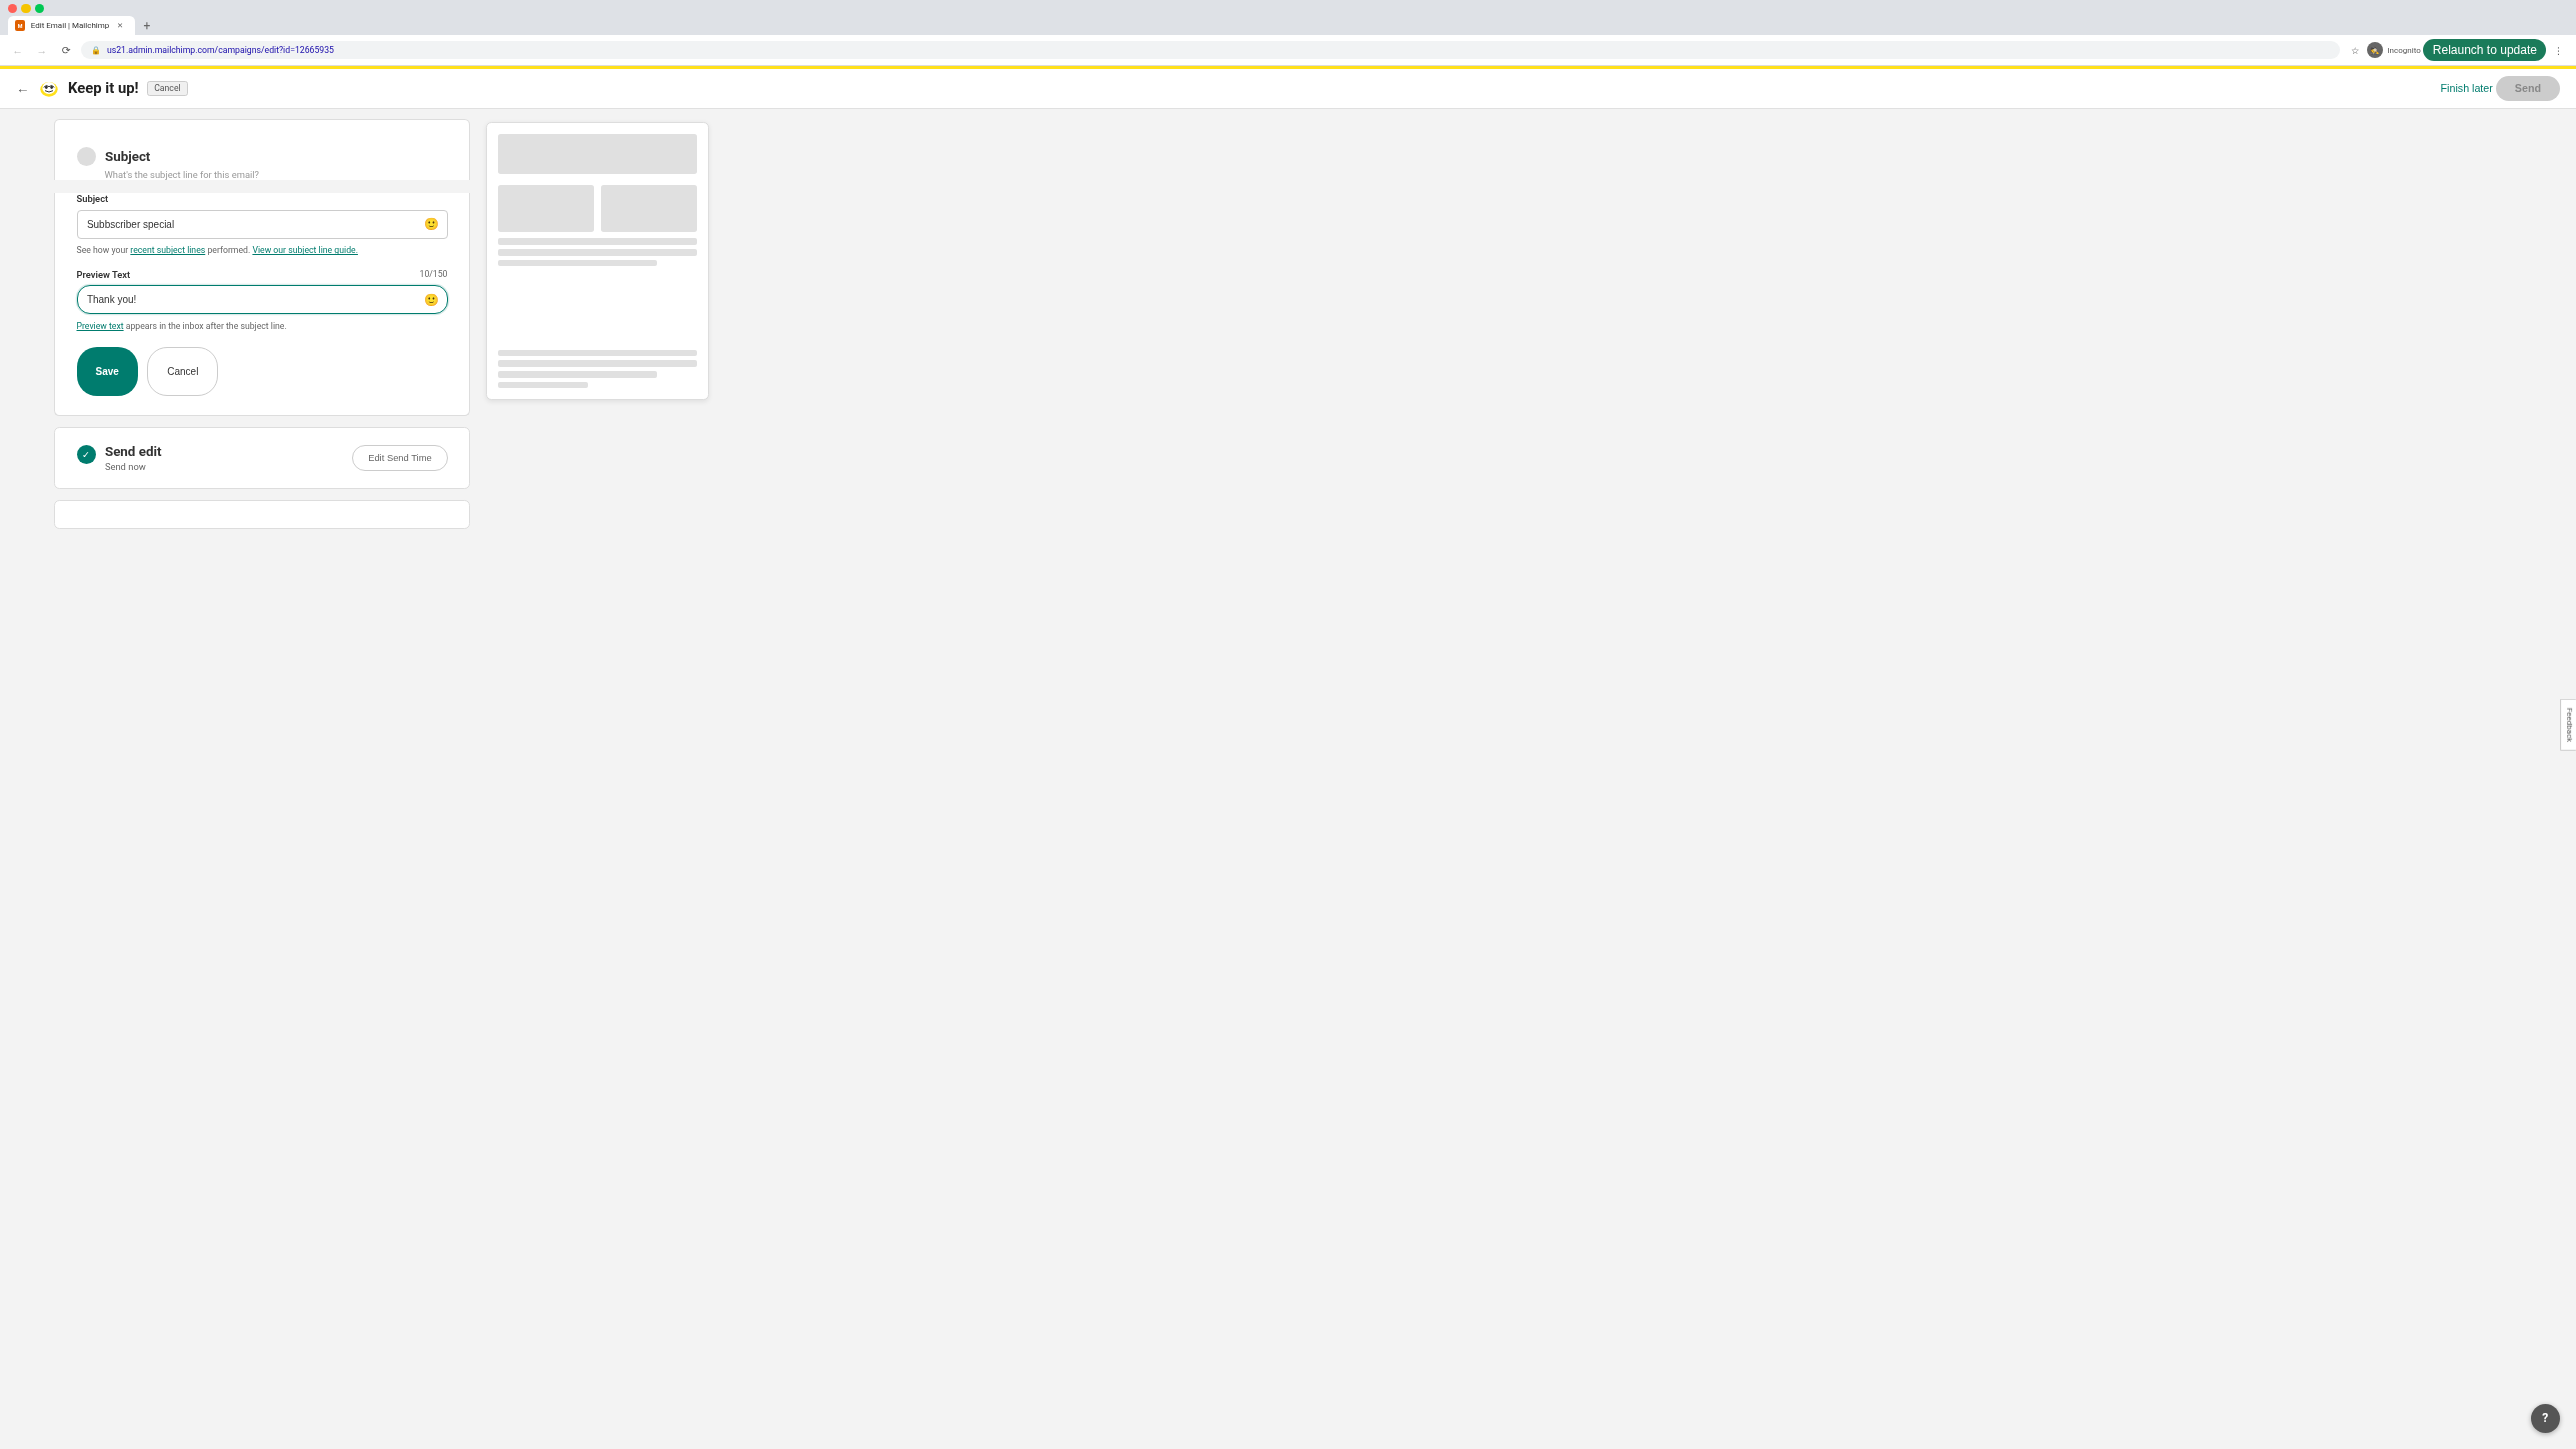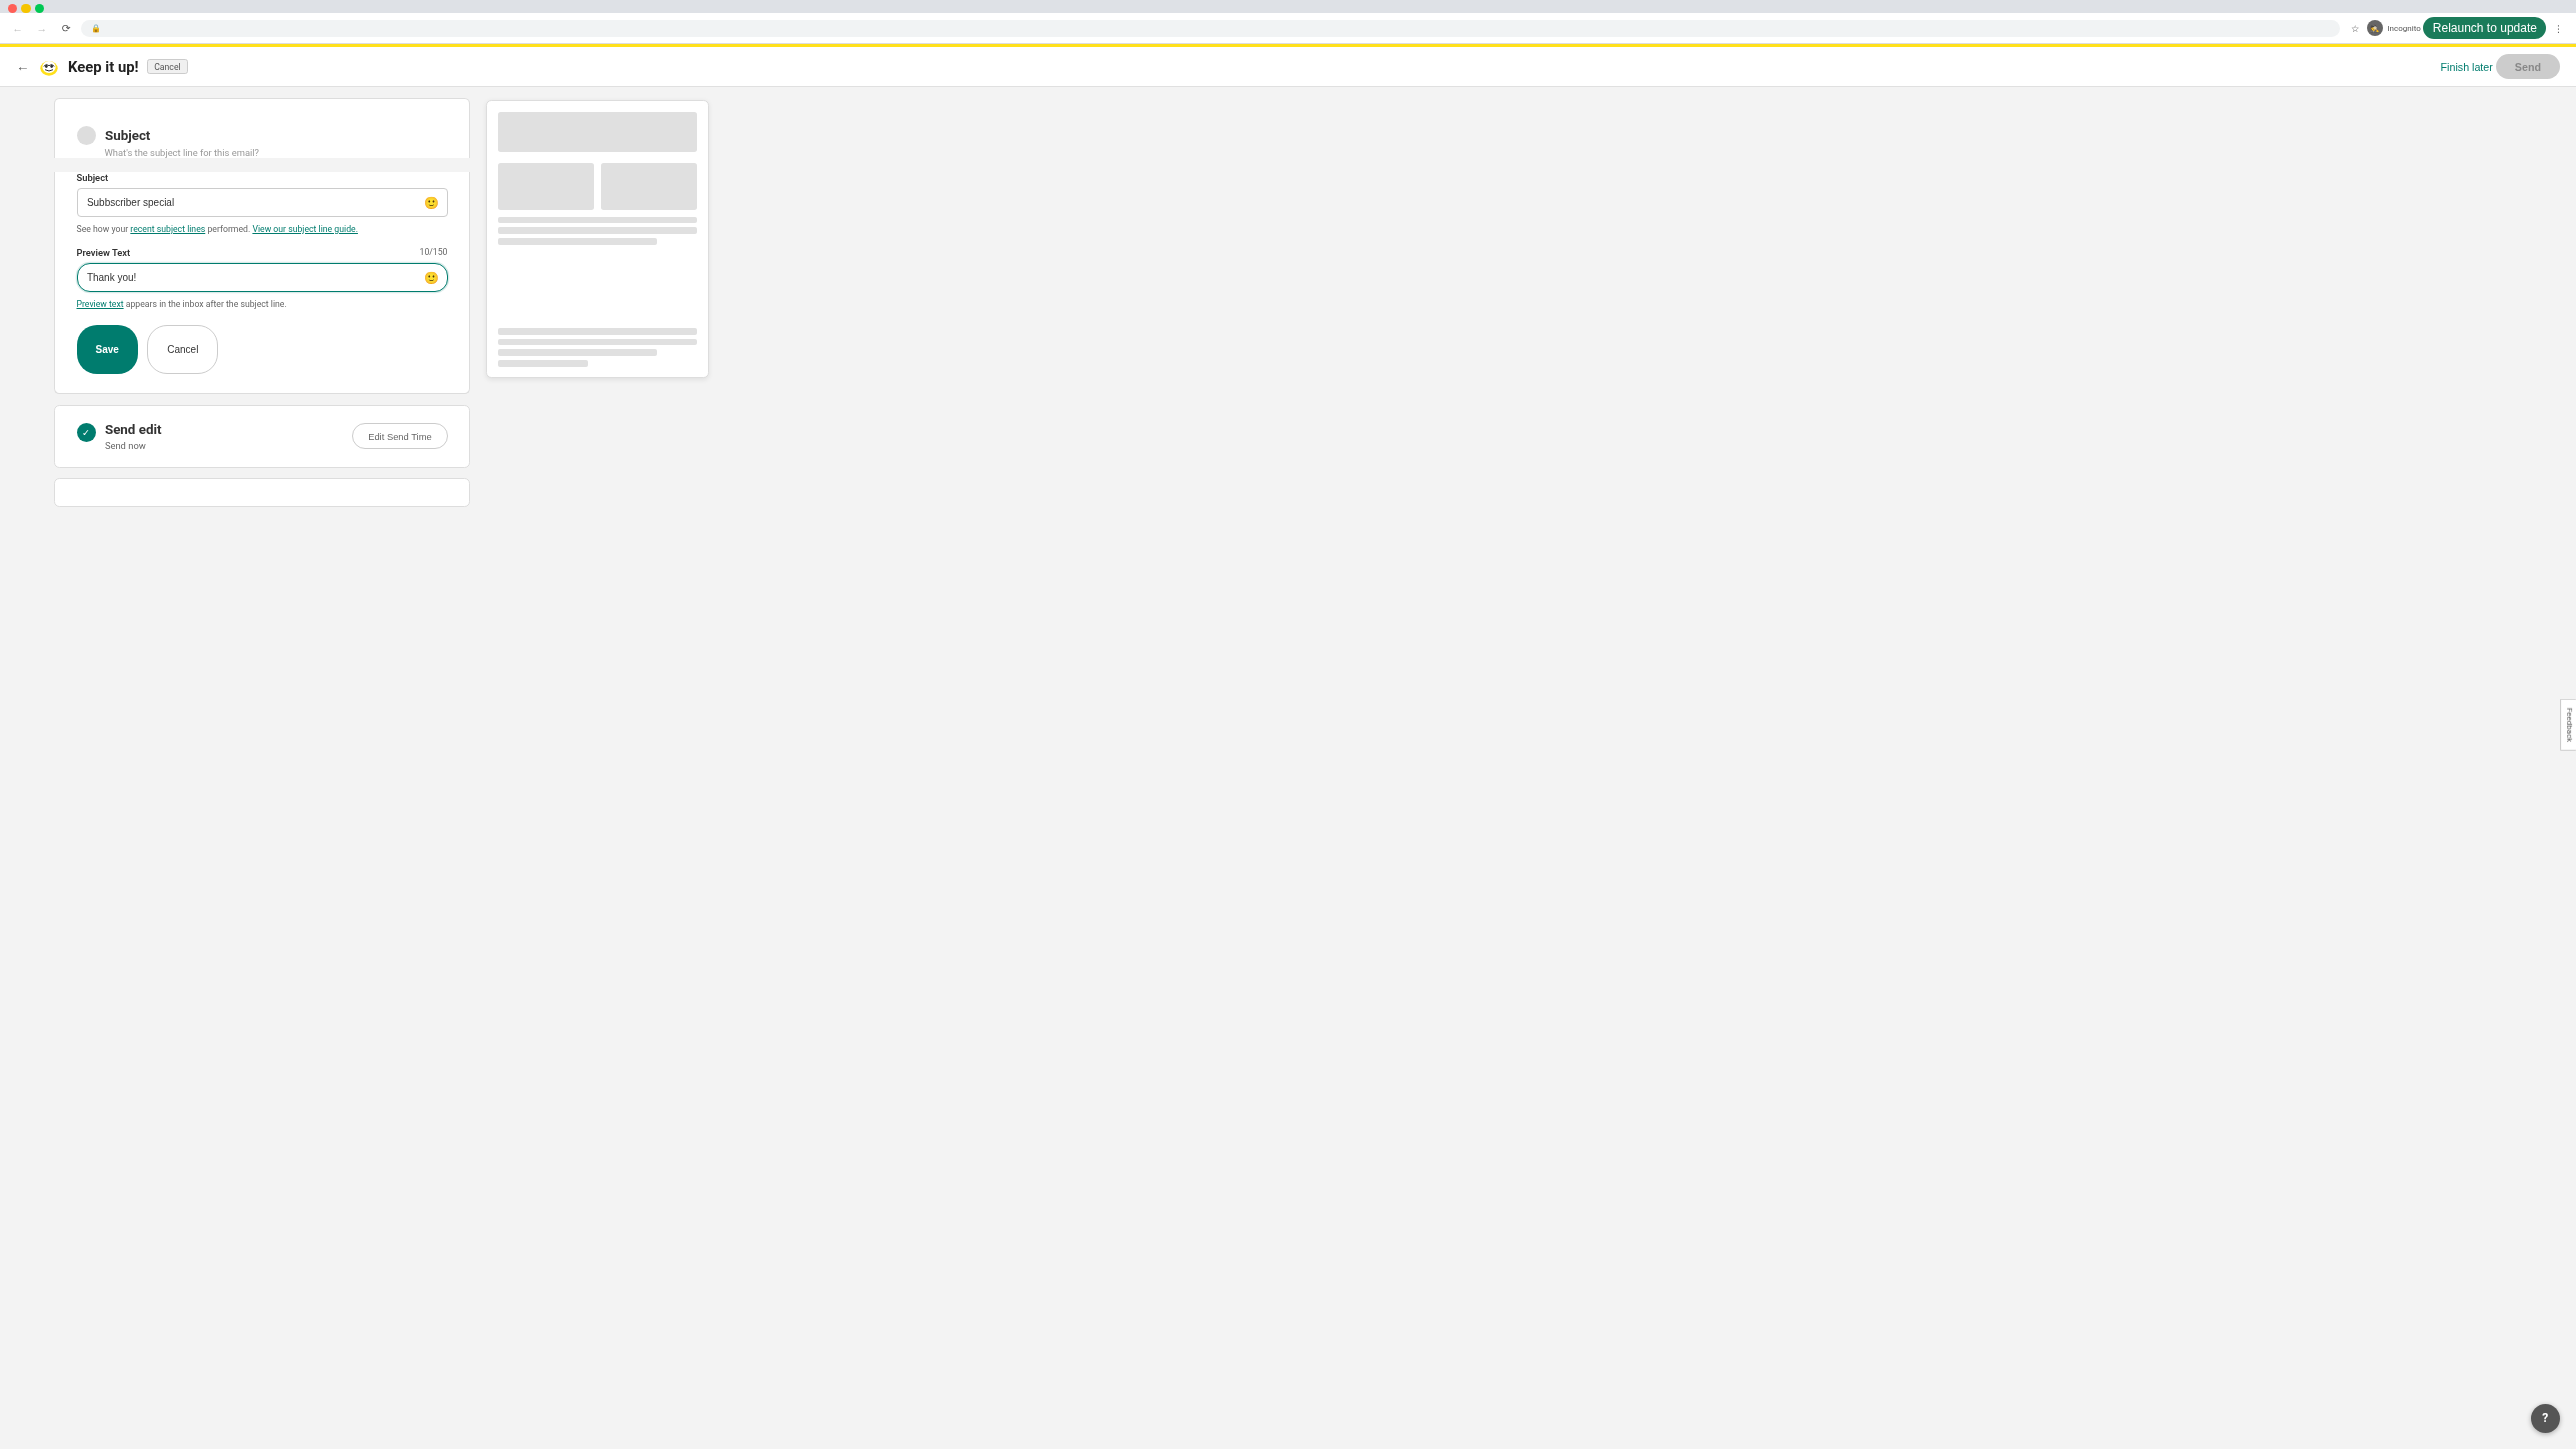--- a/index.html
+++ b/index.html
@@ -461,27 +461,38 @@
 <div class="browser-chrome">
 
   <div class="browser-titlebar">
     <div class="window-controls">
       <button class="win-btn close"></button>
       <button class="win-btn minimize"></button>
       <button class="win-btn maximize"></button>
     </div>
   </div>
 
+  <div class="browser-tabs">
+    <div class="browser-tab">
+      <div class="tab-favicon">
+        <span>M</span>
+      </div>
+      <span>Edit Email | Mailchimp</span>
+      <div class="tab-close">✕</div>
+    </div>
+    <div class="tab-new">+</div>
+  </div>
 
   <div class="browser-toolbar">
     <button class="nav-btn disabled">←</button>
     <button class="nav-btn disabled">→</button>
     <button class="nav-btn">⟳</button>
     <div class="address-bar">
       <span class="address-lock">🔒</span>
+      <span class="address-text">us21.admin.mailchimp.com/campaigns/edit?id=12665935</span>
     </div>
     <div class="browser-actions">
       <button class="browser-action-btn">☆</button>
       <div class="incognito-area">
         <div class="incognito-icon">🕵</div>
         <span>Incognito</span>
       </div>
       <button class="relaunch-btn">Relaunch to update</button>
       <button class="browser-action-btn">⋮</button>
     </div>

